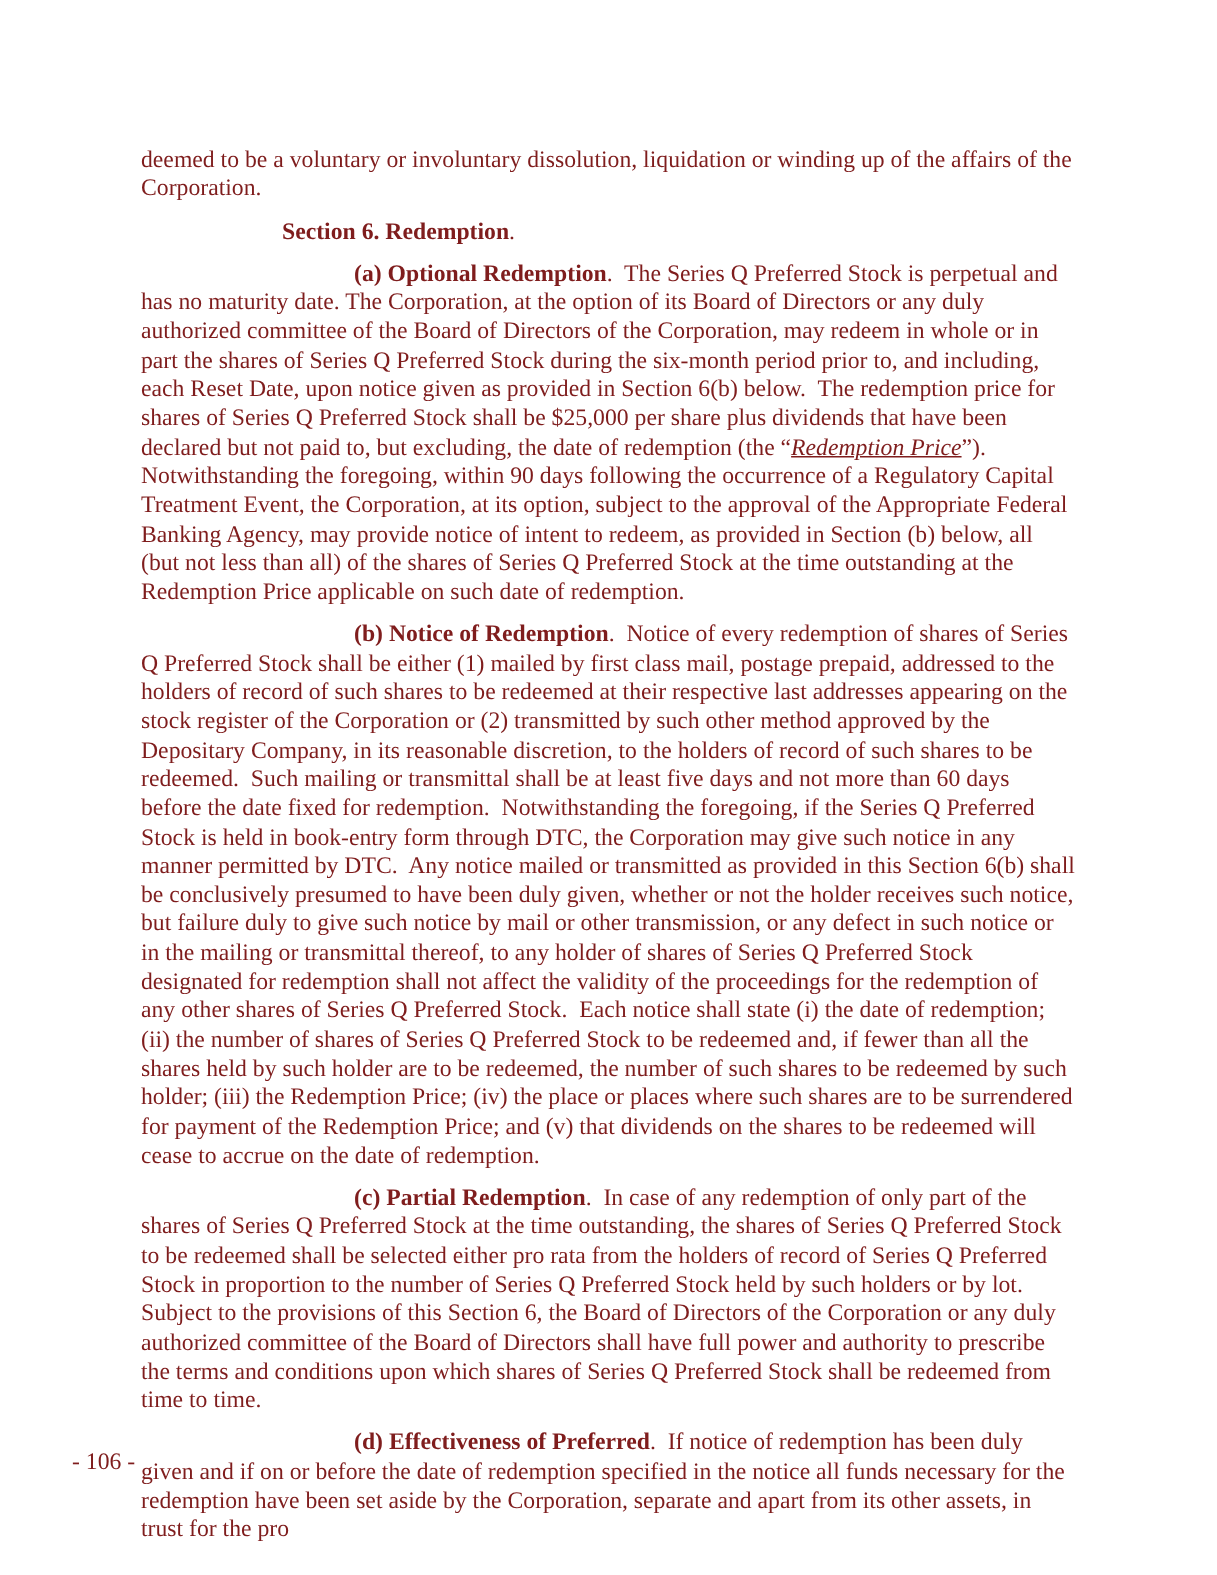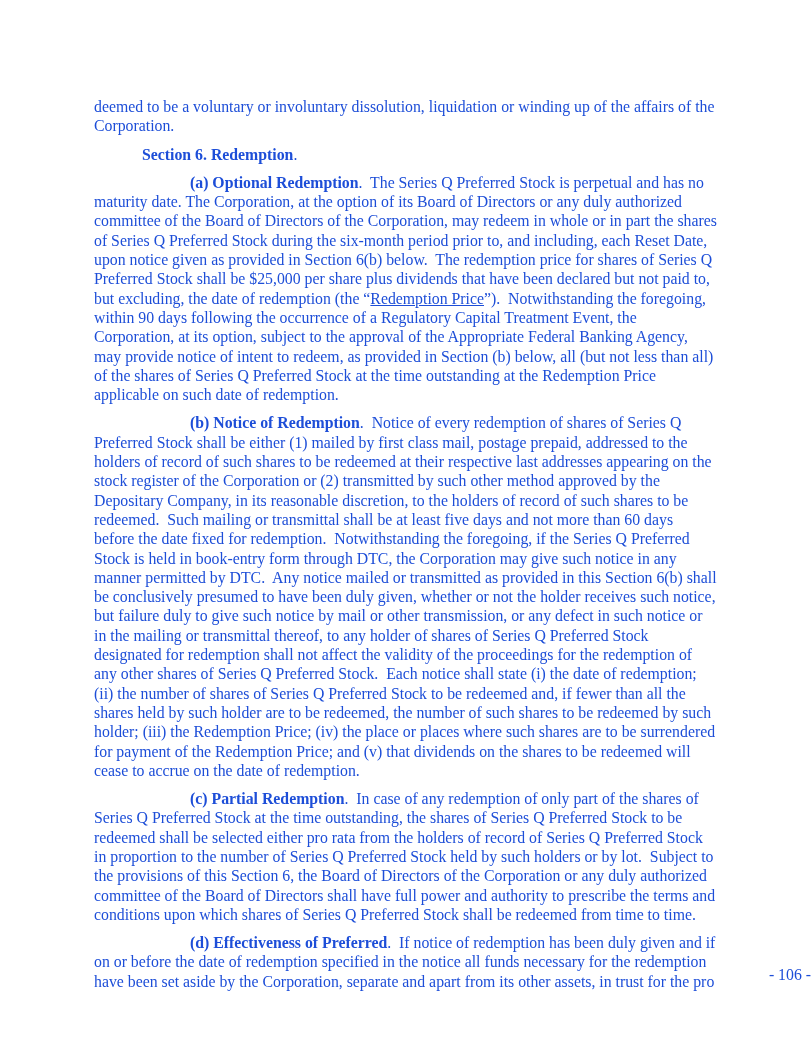--- a/index.html
+++ b/index.html
@@ -6,45 +6,46 @@
     margin: 0;
     padding: 0;
     background: #ffffff;
   }
   .page {
     position: relative;
     width: 811px;
     height: 1050px;
     margin: 0 auto;
     background: #ffffff;
-    color: #1d4ed8;
+    color: #7f1d1d;
     font-family: "Liberation Serif", "DejaVu Serif", serif;
     font-size: 15.8px;
     line-height: 19.3px;
     box-sizing: border-box;
     padding: 97px 94px 0 94px;
     overflow: hidden;
   }
   .para {
     margin: 0 0 9px 0;
     white-space: pre-wrap;
     text-align: left;
   }
   .indent-none  { text-indent: 0; }
   .indent-small { text-indent: 48px; }
   .indent-large { text-indent: 96px; }
-  .bold      { font-weight: bold; }
+  .bold      { font-weight: bold; margin-left: 46px; }
   .italic    { }
-  .underline { text-decoration: underline; }
+  .underline { text-decoration: underline; font-style: italic; }
   .footer {
     position: absolute;
     left: 0;
     right: 0;
     bottom: 66px;
-    text-align: right;
+    text-align: left;
+    padding-left: 48px;
   }
 </style>
 </head>
 <body>
 
 <div class="page">
   <div>
       <p class="para indent-none"><span>deemed to be a voluntary or involuntary dissolution, liquidation or winding up of the affairs of the Corporation.</span></p>
       <p class="para indent-small"><span class="bold">Section 6. Redemption</span><span>.</span></p>
       <p class="para indent-large"><span class="bold">(a) Optional Redemption</span><span>.  The Series Q Preferred Stock is perpetual and has no maturity date. The Corporation, at the option of its Board of Directors or any duly authorized committee of the Board of Directors of the Corporation, may redeem in whole or in part the shares of Series Q Preferred Stock during the six-month period prior to, and including, each Reset Date, upon notice given as provided in Section 6(b) below.  The redemption price for shares of Series Q Preferred Stock shall be $25,000 per share plus dividends that have been declared but not paid to, but excluding, the date of redemption (the “</span><span class="underline">Redemption Price</span><span>”).  Notwithstanding the foregoing, within 90 days following the occurrence of a Regulatory Capital Treatment Event, the Corporation, at its option, subject to the approval of the Appropriate Federal Banking Agency, may provide notice of intent to redeem, as provided in Section (b) below, all (but not less than all) of the shares of Series Q Preferred Stock at the time outstanding at the Redemption Price applicable on such date of redemption.</span></p>

